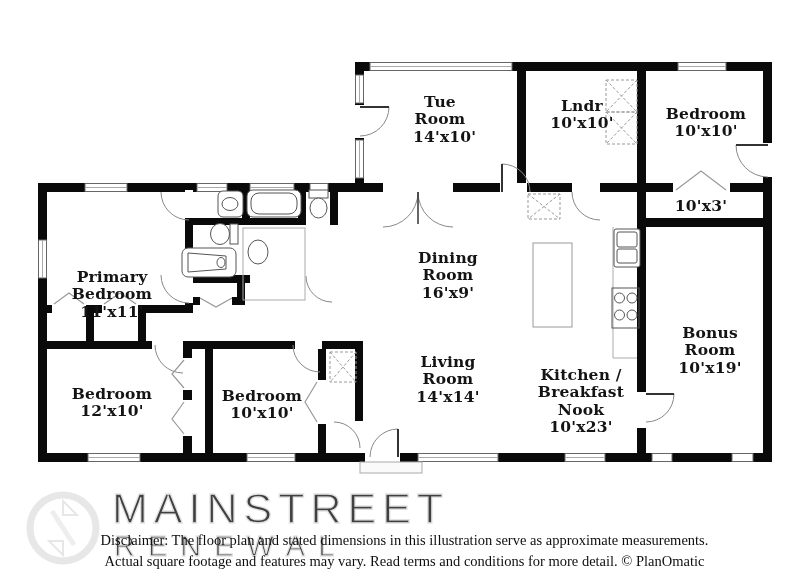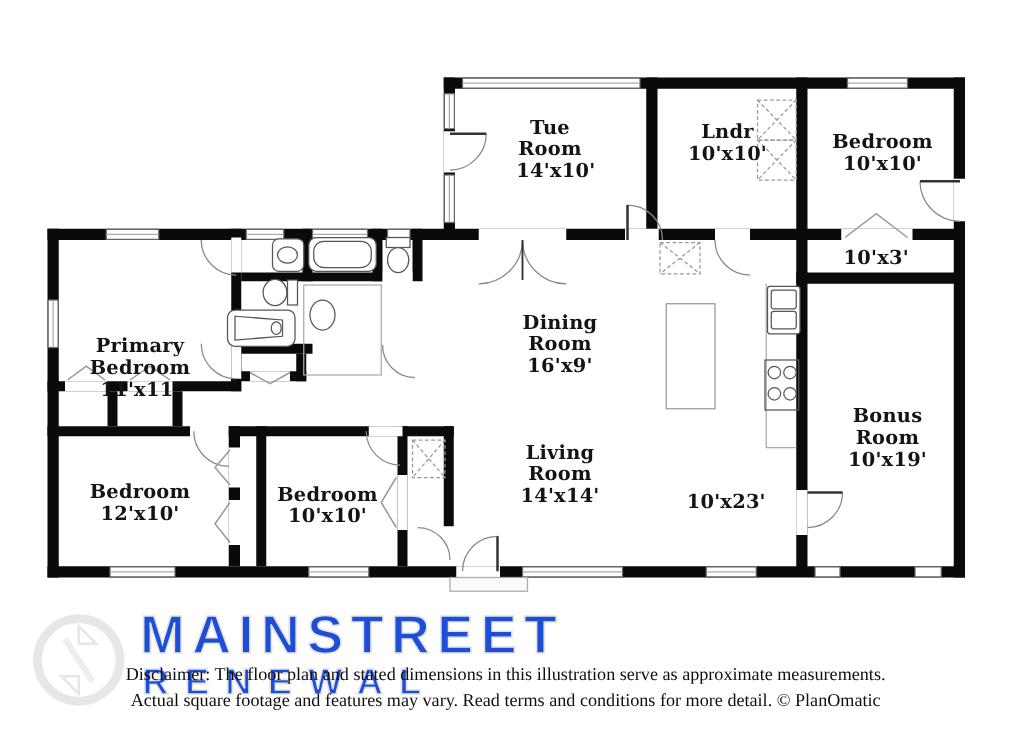--- a/index.html
+++ b/index.html
@@ -19,22 +19,22 @@
   .rl3{left:706px;top:122px;width:92px;}
   .rl4{left:701px;top:206px;width:80px;}
   .rl5{left:448px;top:245px;width:72px;margin-top:30px;}
   .rl6{left:448px;top:379px;width:72px;}
   .rl7{left:581px;top:401px;width:102px;}
   .rl8{left:710px;top:350px;width:66px;}
   .rl9{left:112px;top:402px;width:84px;}
   .rl10{left:262px;top:404px;width:84px;}
   
   .watermark{position:absolute;left:22px;top:487px;display:flex;align-items:flex-start;}
-  .wm-text{margin-left:8px;font-family:"Liberation Sans",sans-serif;font-weight:bold;
-           color:#1d4ed8;-webkit-text-stroke:1.3px #e3e3e3;}
+  .wm-text{margin-left:8px;font-family:"Liberation Sans",sans-serif;font-weight:normal;
+           color:#404040;-webkit-text-stroke:1.3px #e3e3e3;}
   .wm-line1{font-size:43px;letter-spacing:6px;line-height:1;}
   .wm-line2{font-size:29px;letter-spacing:13px;line-height:1;margin-top:2px;margin-left:2px;}
   
   .disclaimer{position:absolute;left:0;right:0;top:530px;text-align:center;
               font-family:"Liberation Serif",serif;font-size:14.5px;color:#0e0e0e;
               line-height:1.42;}
 </style>
 </head>
 <body>
 
@@ -264,20 +264,21 @@
   </div>
   <div class="room-label rl5">
     <span class="rname">Dining Room</span>
     <span class="rdims">16'x9'</span>
   </div>
   <div class="room-label rl6">
     <span class="rname">Living Room</span>
     <span class="rdims">14'x14'</span>
   </div>
   <div class="room-label rl7">
+    <span class="rname">Kitchen / Breakfast Nook</span>
     <span class="rdims">10'x23'</span>
   </div>
   <div class="room-label rl8">
     <span class="rname">Bonus Room</span>
     <span class="rdims">10'x19'</span>
   </div>
   <div class="room-label rl9">
     <span class="rname">Bedroom</span>
     <span class="rdims">12'x10'</span>
   </div>

